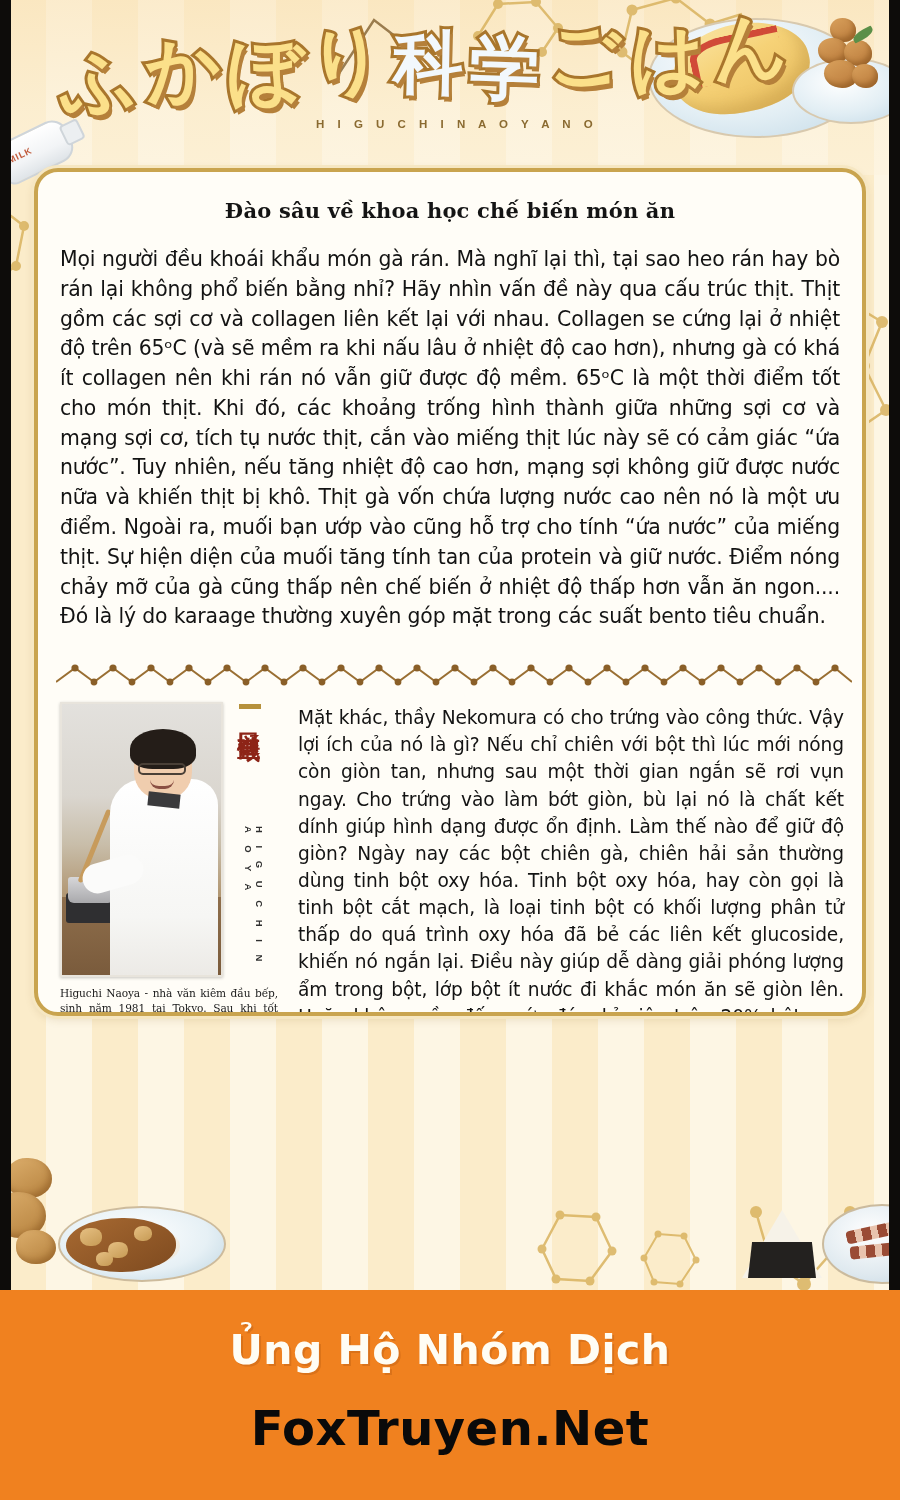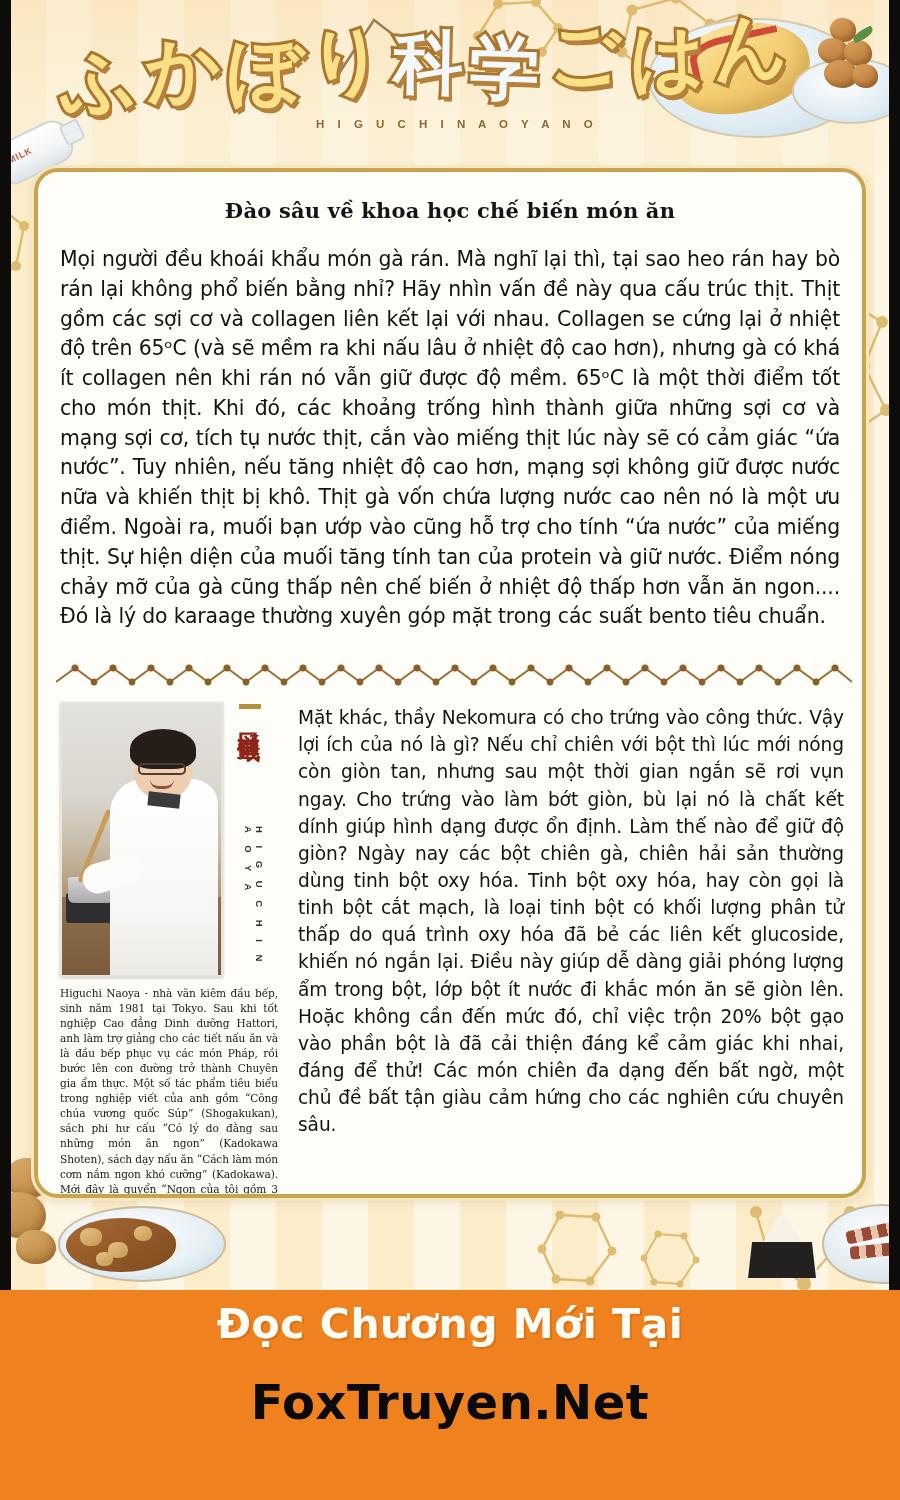--- a/index.html
+++ b/index.html
@@ -173,21 +173,21 @@
     position: absolute; left: 70px; top: 18px;
     width: 20px; height: 22px;
     border-radius: 4px;
     background: #eceff1; border: 2px solid #cfd5da;
   }
 
   
   .card {
     position: absolute;
     left: 34px; top: 168px;
-    width: 832px; height: 1030px;
+    width: 832px; height: 848px;
     background: #fffdf7;
     border: 4px solid #c9a44f;
     border-radius: 24px;
     box-shadow: 0 0 0 3px #f6e7c2, 0 3px 10px rgba(120,90,30,.18);
     z-index: 20;
     overflow: hidden;
   }
 
   .article-title {
     margin: 26px 0 0 0;
@@ -655,17 +655,17 @@
 
     <div class="bacon-plate"></div>
     <div class="bacon" style="left:846px; top:28px; transform:rotate(-12deg);"></div>
     <div class="bacon" style="left:850px; top:46px; transform:rotate(-6deg);"></div>
   </div>
 
   <div class="edge-dark left"></div>
   <div class="edge-dark right"></div>
 
   <div class="banner">
-    <div class="banner-l2">Đọc Chương Mới Tại</div>
+    <div class="banner-l1">Ủng Hộ Nhóm Dịch</div>
     <div class="banner-site">FoxTruyen.Net</div>
   </div>
 
 </div>
 
 </body></html>

